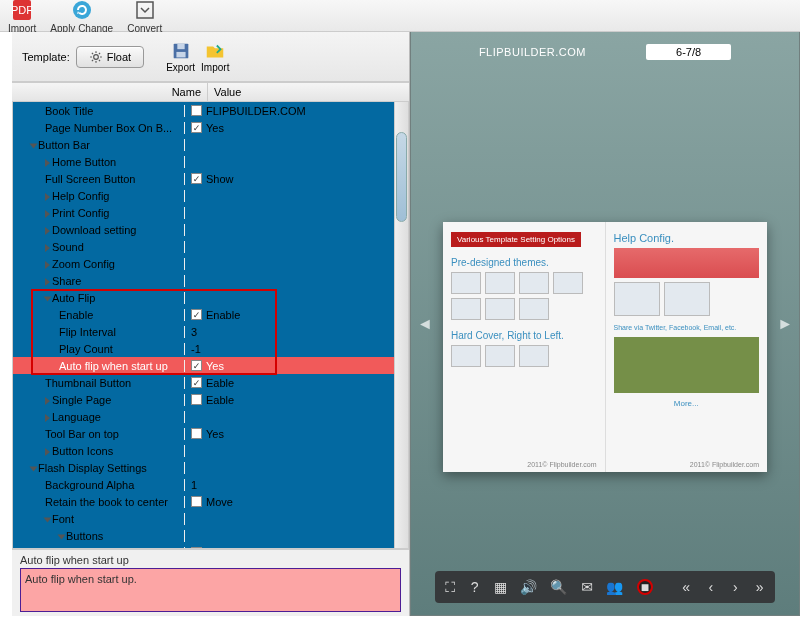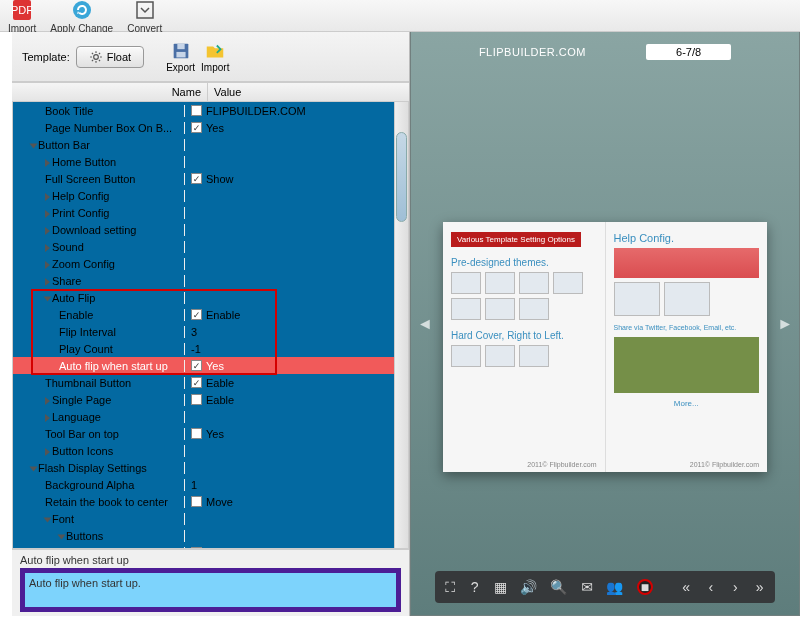--- a/index.html
+++ b/index.html
@@ -32,21 +32,21 @@
 .indent2 { padding-left: 32px !important; }
 .indent3 { padding-left: 46px !important; }
 .chk { width:11px; height:11px; border:1px solid #888; background:#fff; display:inline-flex; align-items:center; justify-content:center; font-size:9px; color:#333;}
 .highlight-box { position:absolute; border:2px solid #d40000; pointer-events:none; }
 .highlight-row { background:#f15a5a !important; color:#fff; }
 .highlight-row .chk { color:#333; background:#fff;}
 .scrollbar-v { position:absolute; right:0; top:0; bottom:0; width:14px; background:linear-gradient(90deg,#efefef,#dedede); border-left:1px solid #ccc; }
 .sb-thumb { position:absolute; left:1px; right:1px; top:30px; height:90px; background:linear-gradient(#c5d8e6,#9fbfd6); border:1px solid #8aa; border-radius:7px; }
 .desc-area { padding:4px 8px; font-size:11px; color:#333; background:#f0f0f0; border-top:1px solid #ccc; }
 .desc-title { font-size:11px; padding-bottom:2px;}
-.desc-box { background:#7dd3fc; border:5px solid #4c1d95; padding:4px; height:44px;}
+.desc-box { background:#fca5a5; border:1px solid #4c1d95; padding:4px; height:44px;}
 .preview-top { position:absolute; top:12px; left:24px; right:24px; display:flex; align-items:center; justify-content:center; gap:60px;}
 .preview-title { color:#fff; font-size:11px; letter-spacing:.5px;}
 .page-indicator { background:#fff; padding:2px 30px; border-radius:2px; font-size:11px;}
 .book { position:absolute; top:190px; left:32px; right:32px; height:250px; display:flex; box-shadow:0 4px 12px rgba(0,0,0,.4); background:#fff; }
 .page { flex:1; background:#f6f6f6; padding:10px 8px; font-size:8px; color:#555; position:relative; overflow:hidden;}
 .page.left-page { border-right:1px solid #ddd; }
 .pg-banner { background:#b91c1c; color:#fff; padding:3px 6px; display:inline-block; font-size:8px; border-radius:0;}
 .pg-sub { color:#3a8fbf; margin-top:10px; font-size:10px; }
 .thumbs { display:flex; gap:4px; margin-top:4px;}
 .thumb { width:30px; height:22px; background:#e3e9ef; border:1px solid #bbb;}

